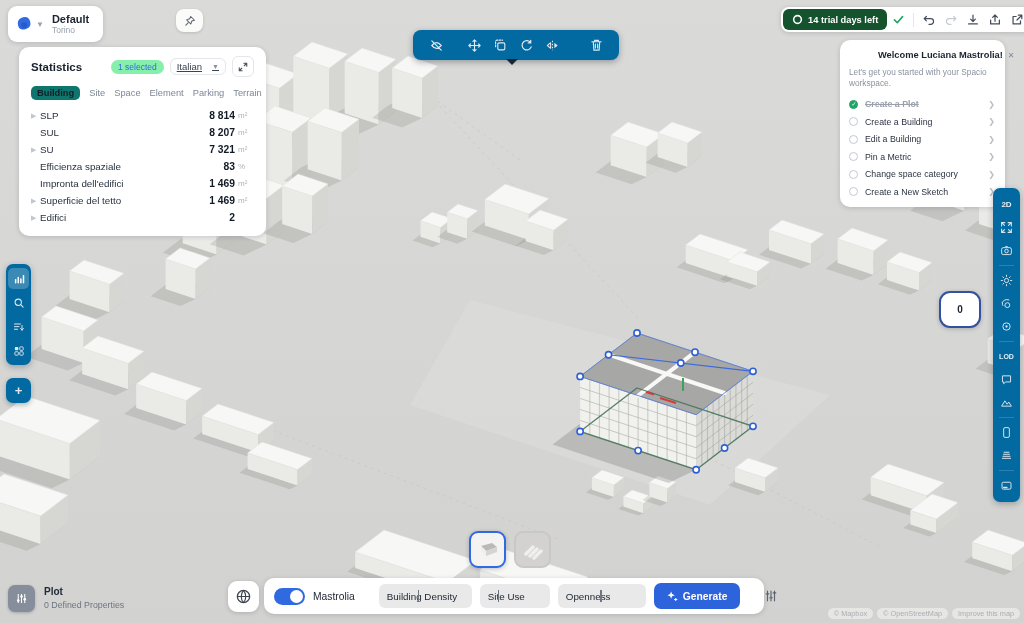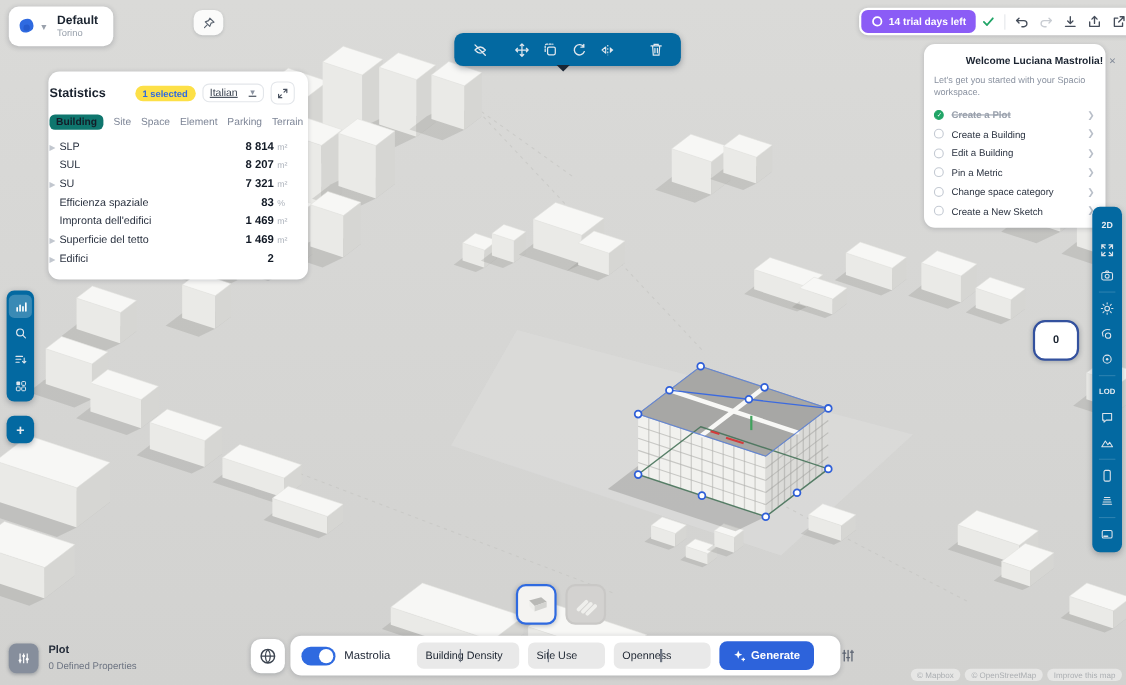--- a/index.html
+++ b/index.html
@@ -16,24 +16,24 @@
 
   
   #project-card{left:8px;top:6px;height:30px;display:flex;align-items:center;padding:3px 14px 3px 6px;border-radius:9px;}
   #project-logo{width:20px;height:20px;margin-right:2px;}
   #logo-chevron{font-size:8px;color:#9aa1ac;margin-right:8px;}
   #project-name{font-size:11px;font-weight:700;color:#1b2430;line-height:12px;}
   #project-loc{font-size:8.5px;color:#98a0ab;line-height:10px;}
   #pin-btn{left:176px;top:9px;width:27px;height:23px;border-radius:8px;background:#fbfbfa;box-shadow:0 1px 3px rgba(25,35,50,.16);}
 
   
-  #stats{left:44px;top:47px;width:223px;padding:9px 12px 10px 1px;border-radius:10px;margin-top:18px;}
+  #stats{left:19px;top:47px;width:223px;padding:9px 12px 10px 12px;border-radius:10px;}
   #stats-head{display:flex;align-items:center;gap:6px;}
   #stats-title{font-size:11.5px;font-weight:700;color:#18202c;}
-  #selected-badge{margin-left:auto;background:#fde047;color:#2f6ae0;font-size:8.5px;font-weight:700;padding:2px 7px;border-radius:9px;white-space:nowrap;}
+  #selected-badge{margin-left:auto;background:#86efac;color:#2f6ae0;font-size:8.5px;font-weight:400;padding:2px 7px;border-radius:9px;white-space:nowrap;}
   #lang-select{border:1px solid #e3e6ea;border-radius:6px;padding:2px 6px;font-size:9.5px;color:#3a4350;display:flex;align-items:center;gap:10px;text-decoration:underline;}
   #lang-chevron{font-size:7px;color:#8a92a0;}
   #stats-expand{width:20px;height:19px;border:1px solid #e3e6ea;border-radius:6px;}
   #stats-tabs{display:flex;align-items:center;gap:9px;margin-top:9px;}
   .stat-tab{font-size:9.3px;color:#7d8596;white-space:nowrap;}
   .stat-tab.active{color:#141c28;font-weight:700;background:#0f766e;border-radius:5px;padding:2px 6px;}
   #stats-rows{margin-top:7px;}
   .stat-row{display:flex;align-items:center;height:17px;}
   .caret{width:9px;font-size:7px;color:#c2c7cf;}
   .caret.hidden{visibility:hidden;}
@@ -42,21 +42,21 @@
   .stat-unit{width:16px;margin-left:3px;font-size:8px;color:#adb3bc;}
 
   
   .dark{background:#0369a1;color:#e3e8ee;}
   #sel-toolbar{left:413px;top:30px;height:30px;border-radius:8px;display:flex;align-items:center;padding:0 10px;box-shadow:0 2px 6px rgba(20,30,45,.35);}
   #sel-toolbar .tb{width:26px;height:30px;}
   #toolbar-pointer{left:506px;top:59px;width:0;height:0;border:6px solid transparent;border-top-color:#1b2634;}
 
   
   #topright-card{left:781px;top:7px;height:25px;border-radius:8px;display:flex;align-items:center;padding:0 4px 0 2px;}
-  #trial-badge{background:#8b5cf6;border-radius:6px;height:21px;display:flex;align-items:center;gap:5px;padding:0 9px;color:#fff;font-size:9.3px;font-weight:700;white-space:nowrap;}
+  #trial-badge{background:#14532d;border-radius:6px;height:21px;display:flex;align-items:center;gap:5px;padding:0 9px;color:#fff;font-size:9.3px;font-weight:700;white-space:nowrap;}
   .tr-ico{width:22px;height:22px;}
   .vdiv{width:1px;height:14px;background:#e4e7ea;margin:0 4px;}
 
   
   #welcome{left:840px;top:40px;width:146px;border-radius:10px;padding:8px 10px 7px 9px;}
   #welcome-head{display:flex;align-items:center;gap:5px;}
   #welcome-title{font-size:9.3px;font-weight:700;color:#1a2330;white-space:nowrap;margin-left:24px;}
   #welcome-close{margin-left:auto;font-size:8px;color:#828a98;}
   #welcome-sub{font-size:8.3px;color:#8a92a0;line-height:1.35;margin:5px 0 6px 0;}
   .wl-item{display:flex;align-items:center;gap:7px;height:17.5px;}

